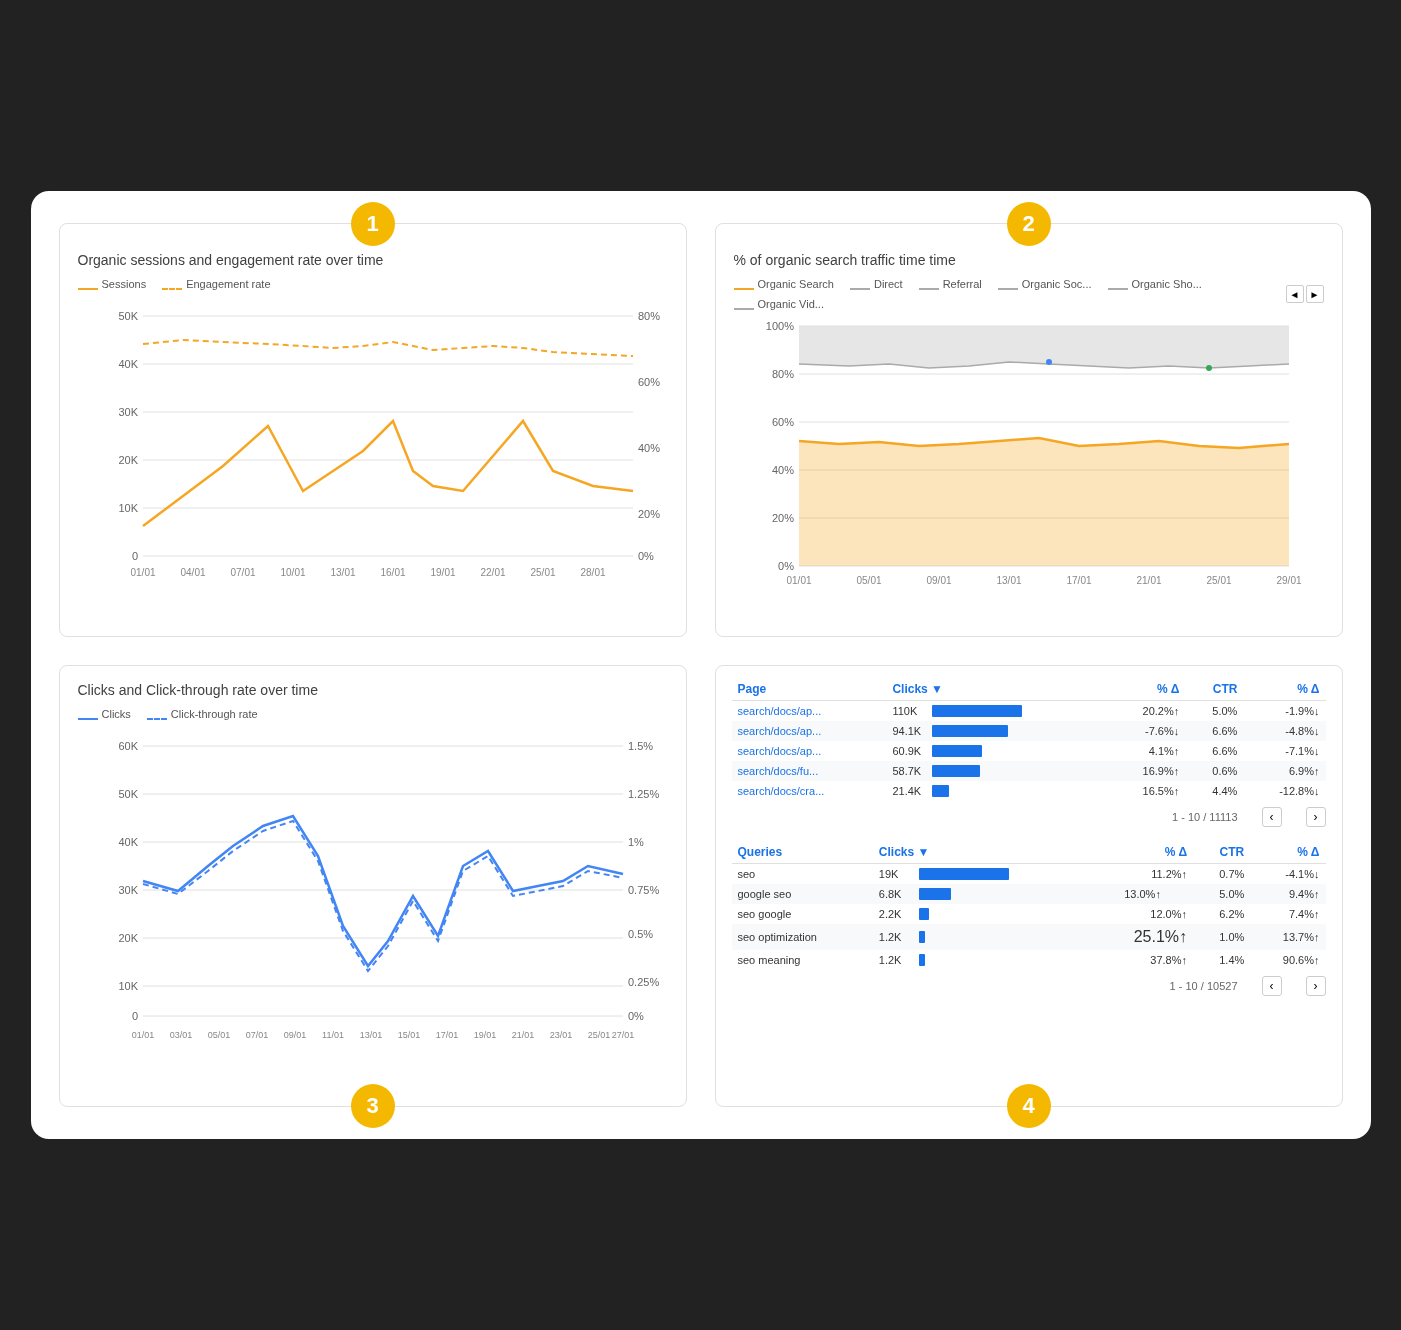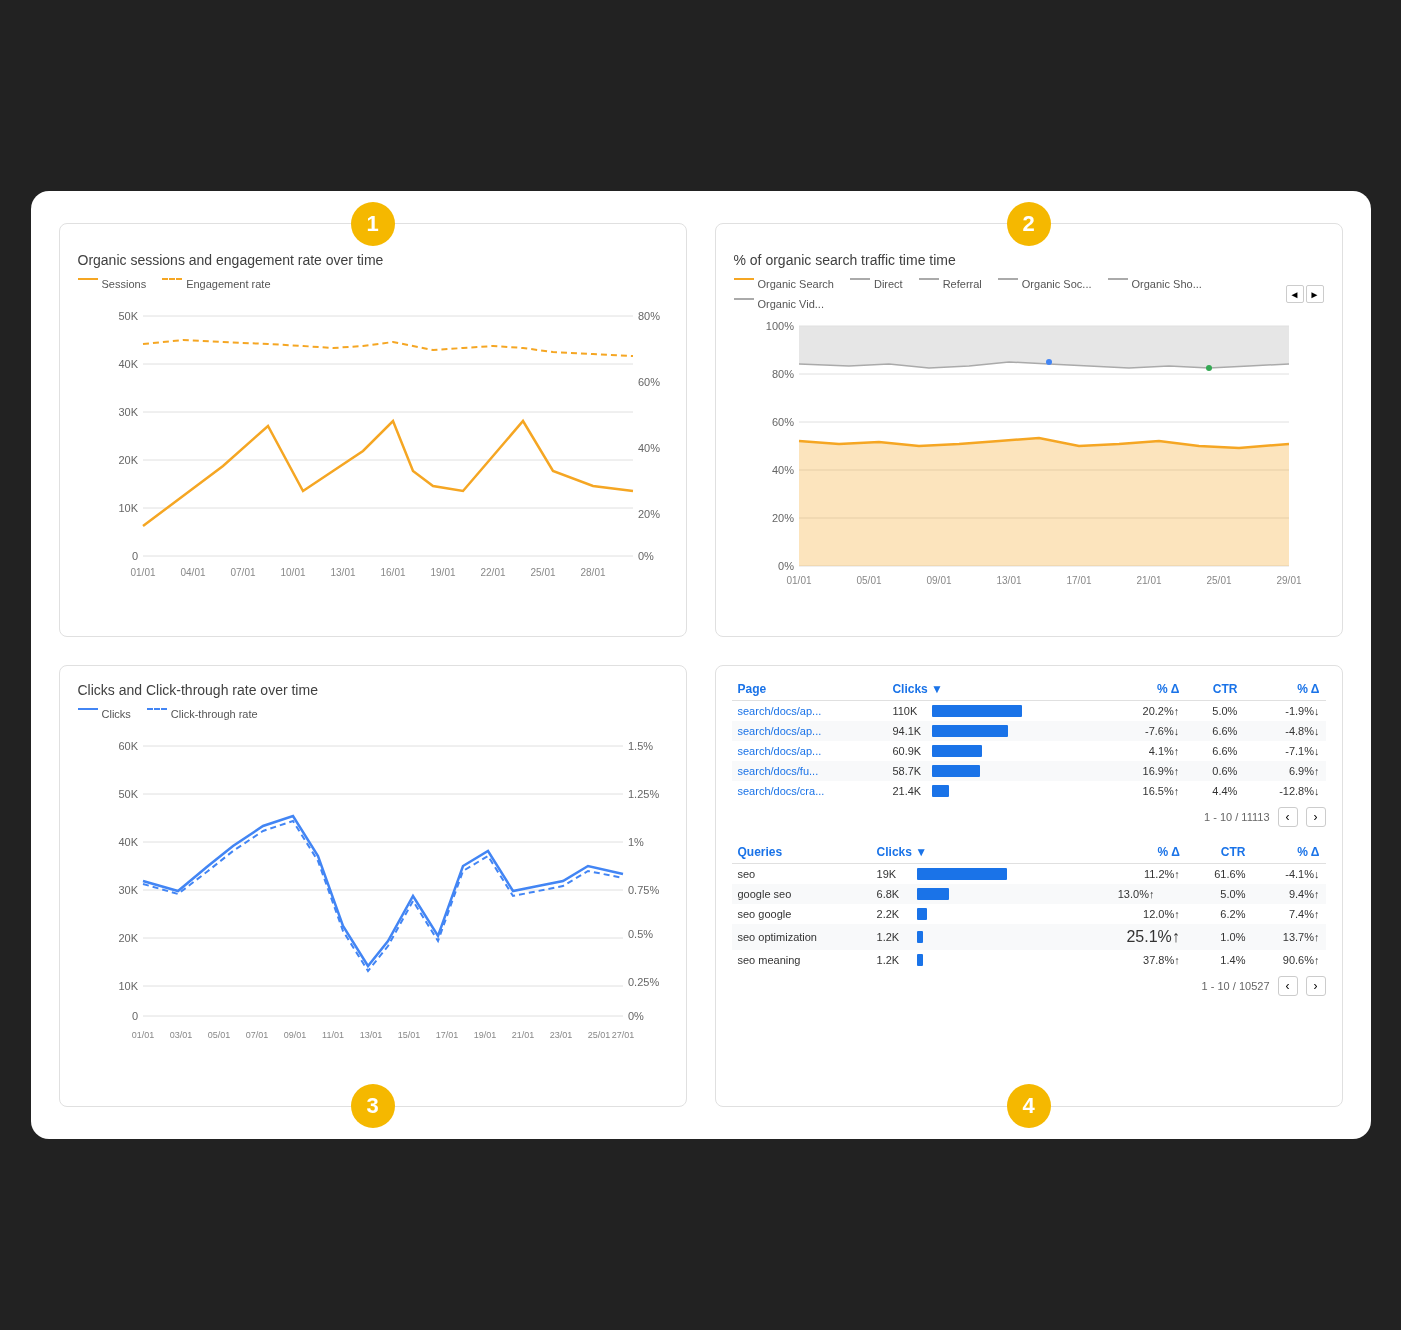--- a/index.html
+++ b/index.html
@@ -61,21 +61,21 @@
       display: flex;
       flex-wrap: wrap;
       gap: 8px 16px;
       font-size: 11px;
       color: #555;
       margin-bottom: 6px;
       align-items: center;
     }
     .legend-item {
       display: flex;
-      align-items: flex-start;
+      align-items: flex-end;
       gap: 4px;
     }
     .legend-line {
       width: 20px;
       height: 2px;
       display: inline-block;
     }
     .legend-dashed {
       width: 20px;
       height: 0;
@@ -125,21 +125,21 @@
     .pct-up { color: #34a853; font-size: 11px; }
     .pct-down { color: #ea4335; font-size: 11px; }
     .pagination {
       text-align: right;
       font-size: 11px;
       color: #666;
       margin-top: 6px;
       display: flex;
       justify-content: flex-end;
       align-items: center;
-      gap: 8px;
+      gap: 24px;
     }
     .nav-btn {
       border: 1px solid #ccc;
       background: #fff;
       border-radius: 3px;
       width: 20px;
       height: 20px;
       cursor: pointer;
       font-size: 12px;
       display: flex;
@@ -463,21 +463,21 @@
         <tbody id="queries-tbody">
         <tr>
     <td style="font-size:11px;">seo</td>
     <td>
       <div class="bar-cell">
         <span style="font-size:11px;min-width:36px;">19K</span>
         <span class="bar" style="width:90px;"></span>
       </div>
     </td>
     <td class="right pct-up" style="font-size:11px;">11.2%↑</td>
-    <td class="right" style="font-size:11px;">61.6%</td>
+    <td class="right" style="font-size:11px;">0.7%</td>
     <td class="right pct-down" style="font-size:11px;">-4.1%↓</td>
   </tr>
             <tr>
     <td style="font-size:11px;">google seo</td>
     <td>
       <div class="bar-cell">
         <span style="font-size:11px;min-width:36px;">6.8K</span>
         <span class="bar" style="width:32px;"></span>
       </div>
     </td>

